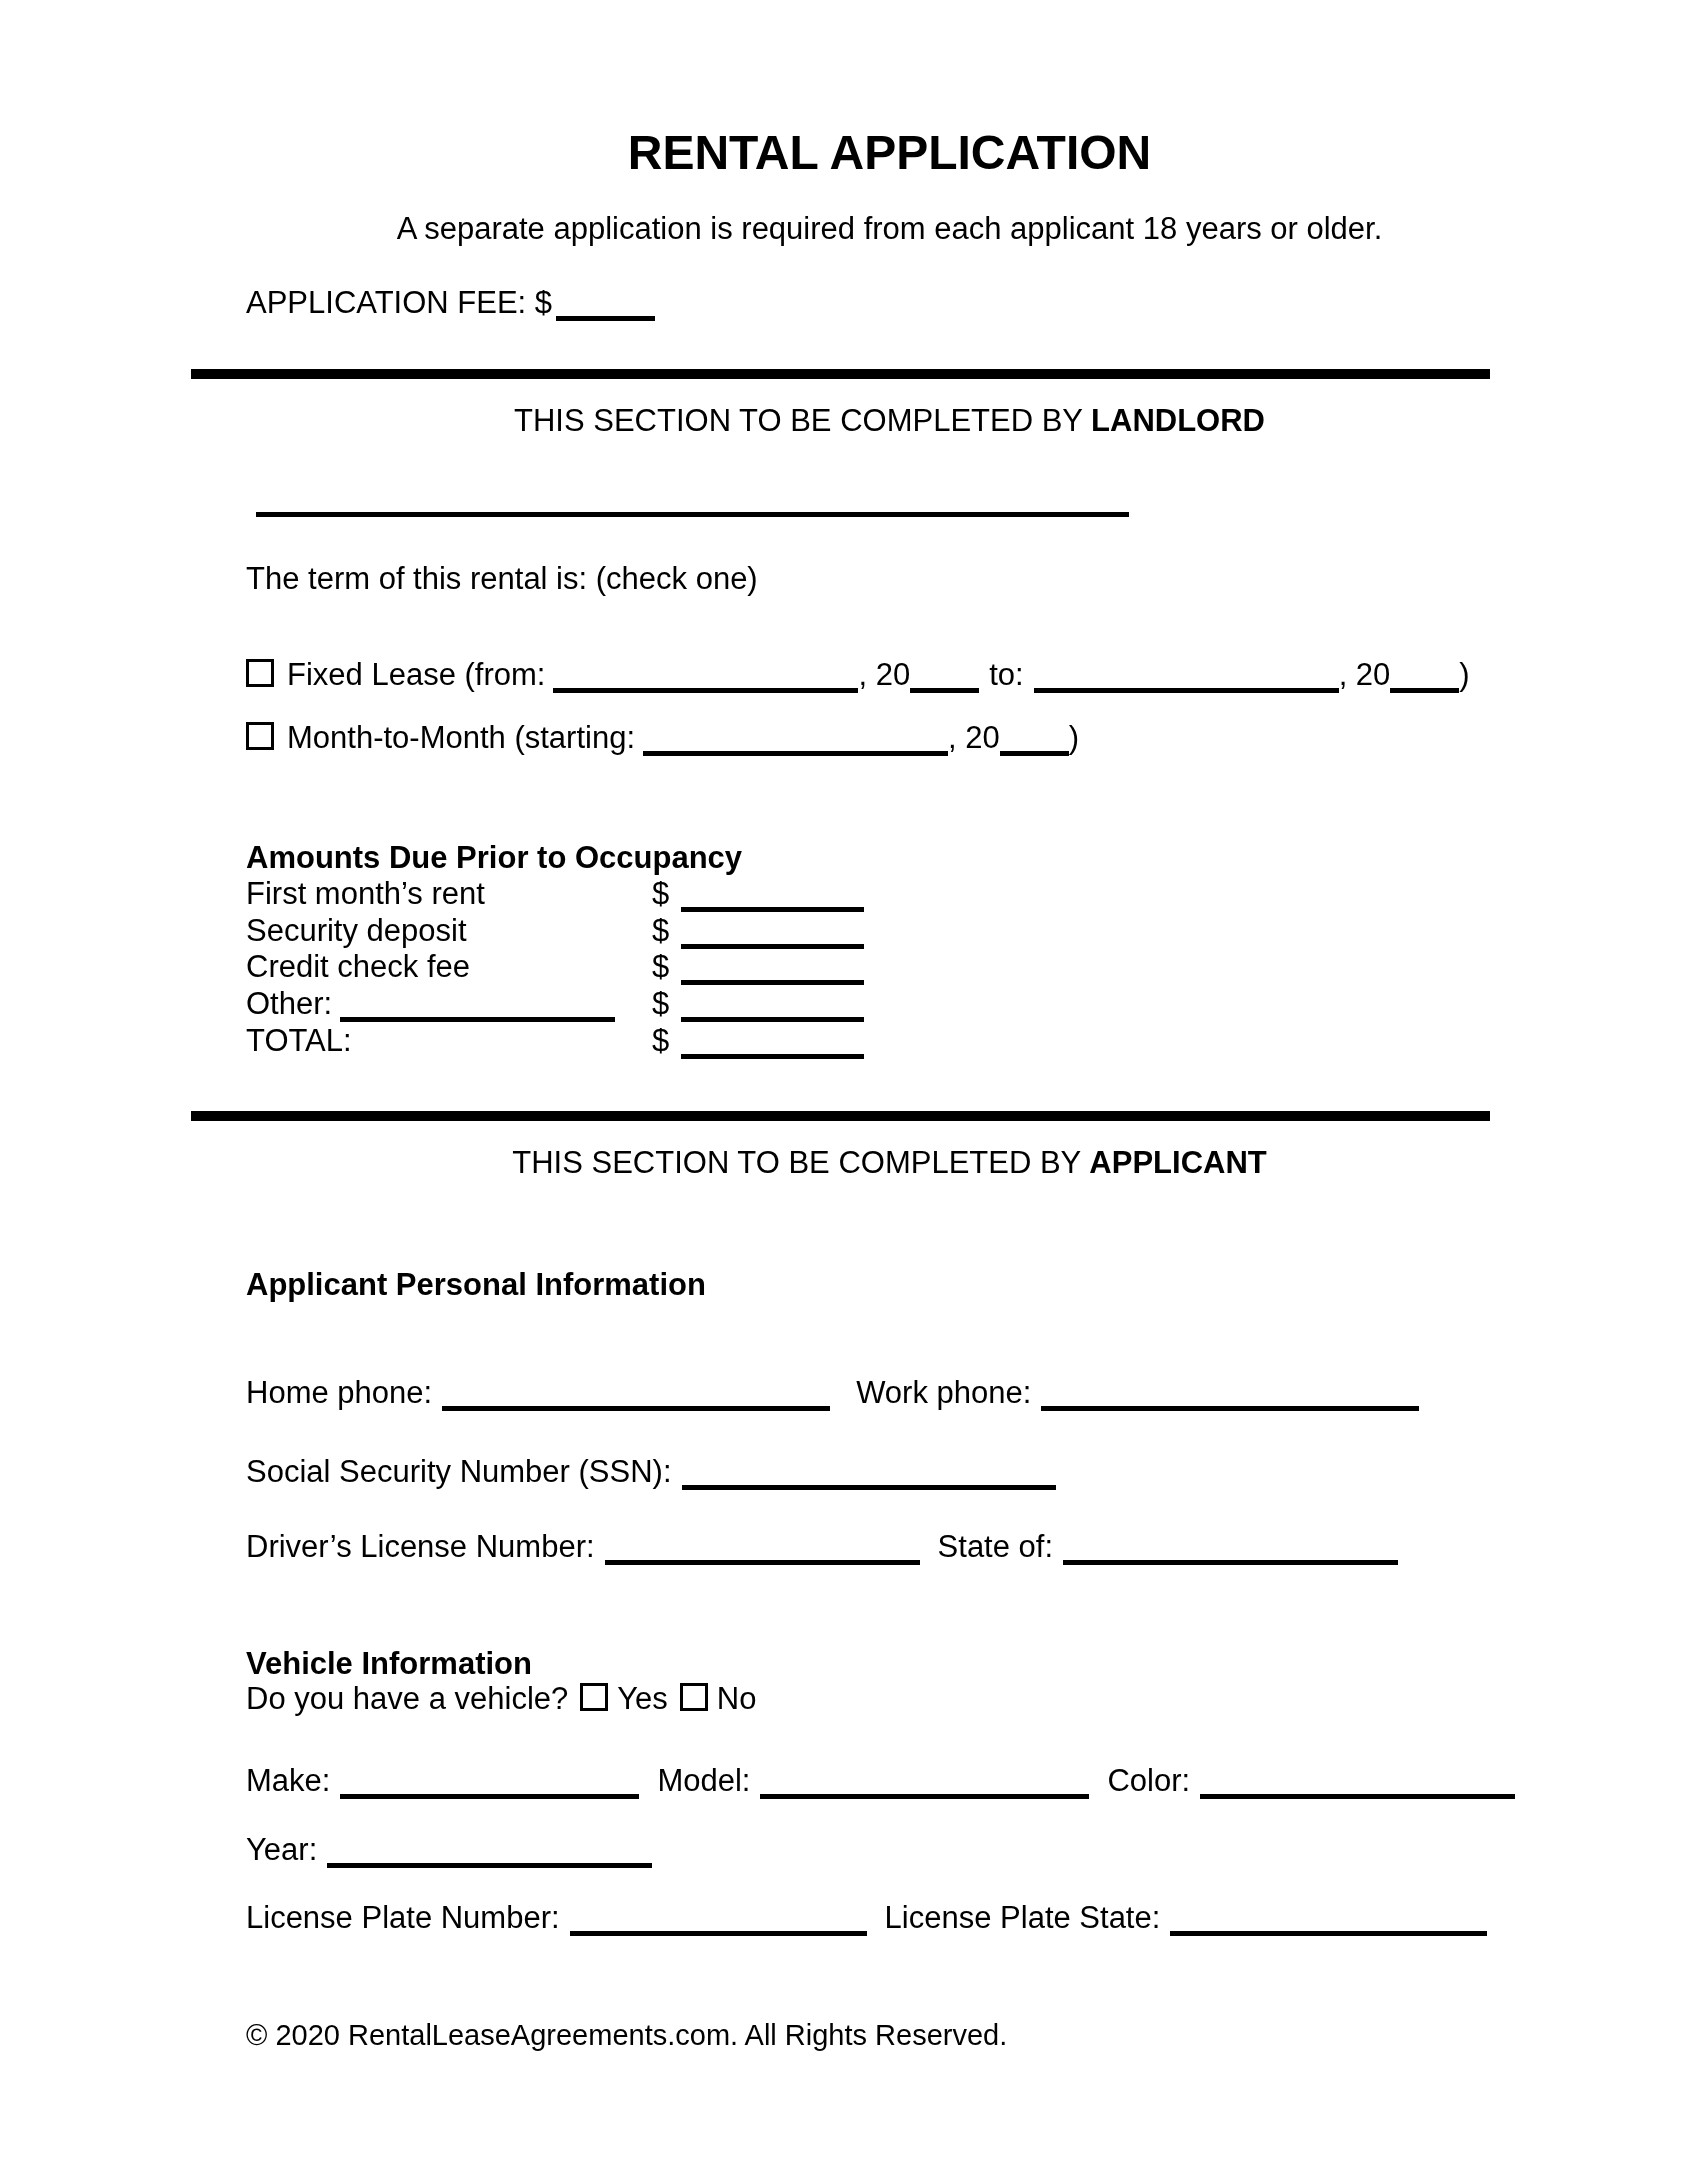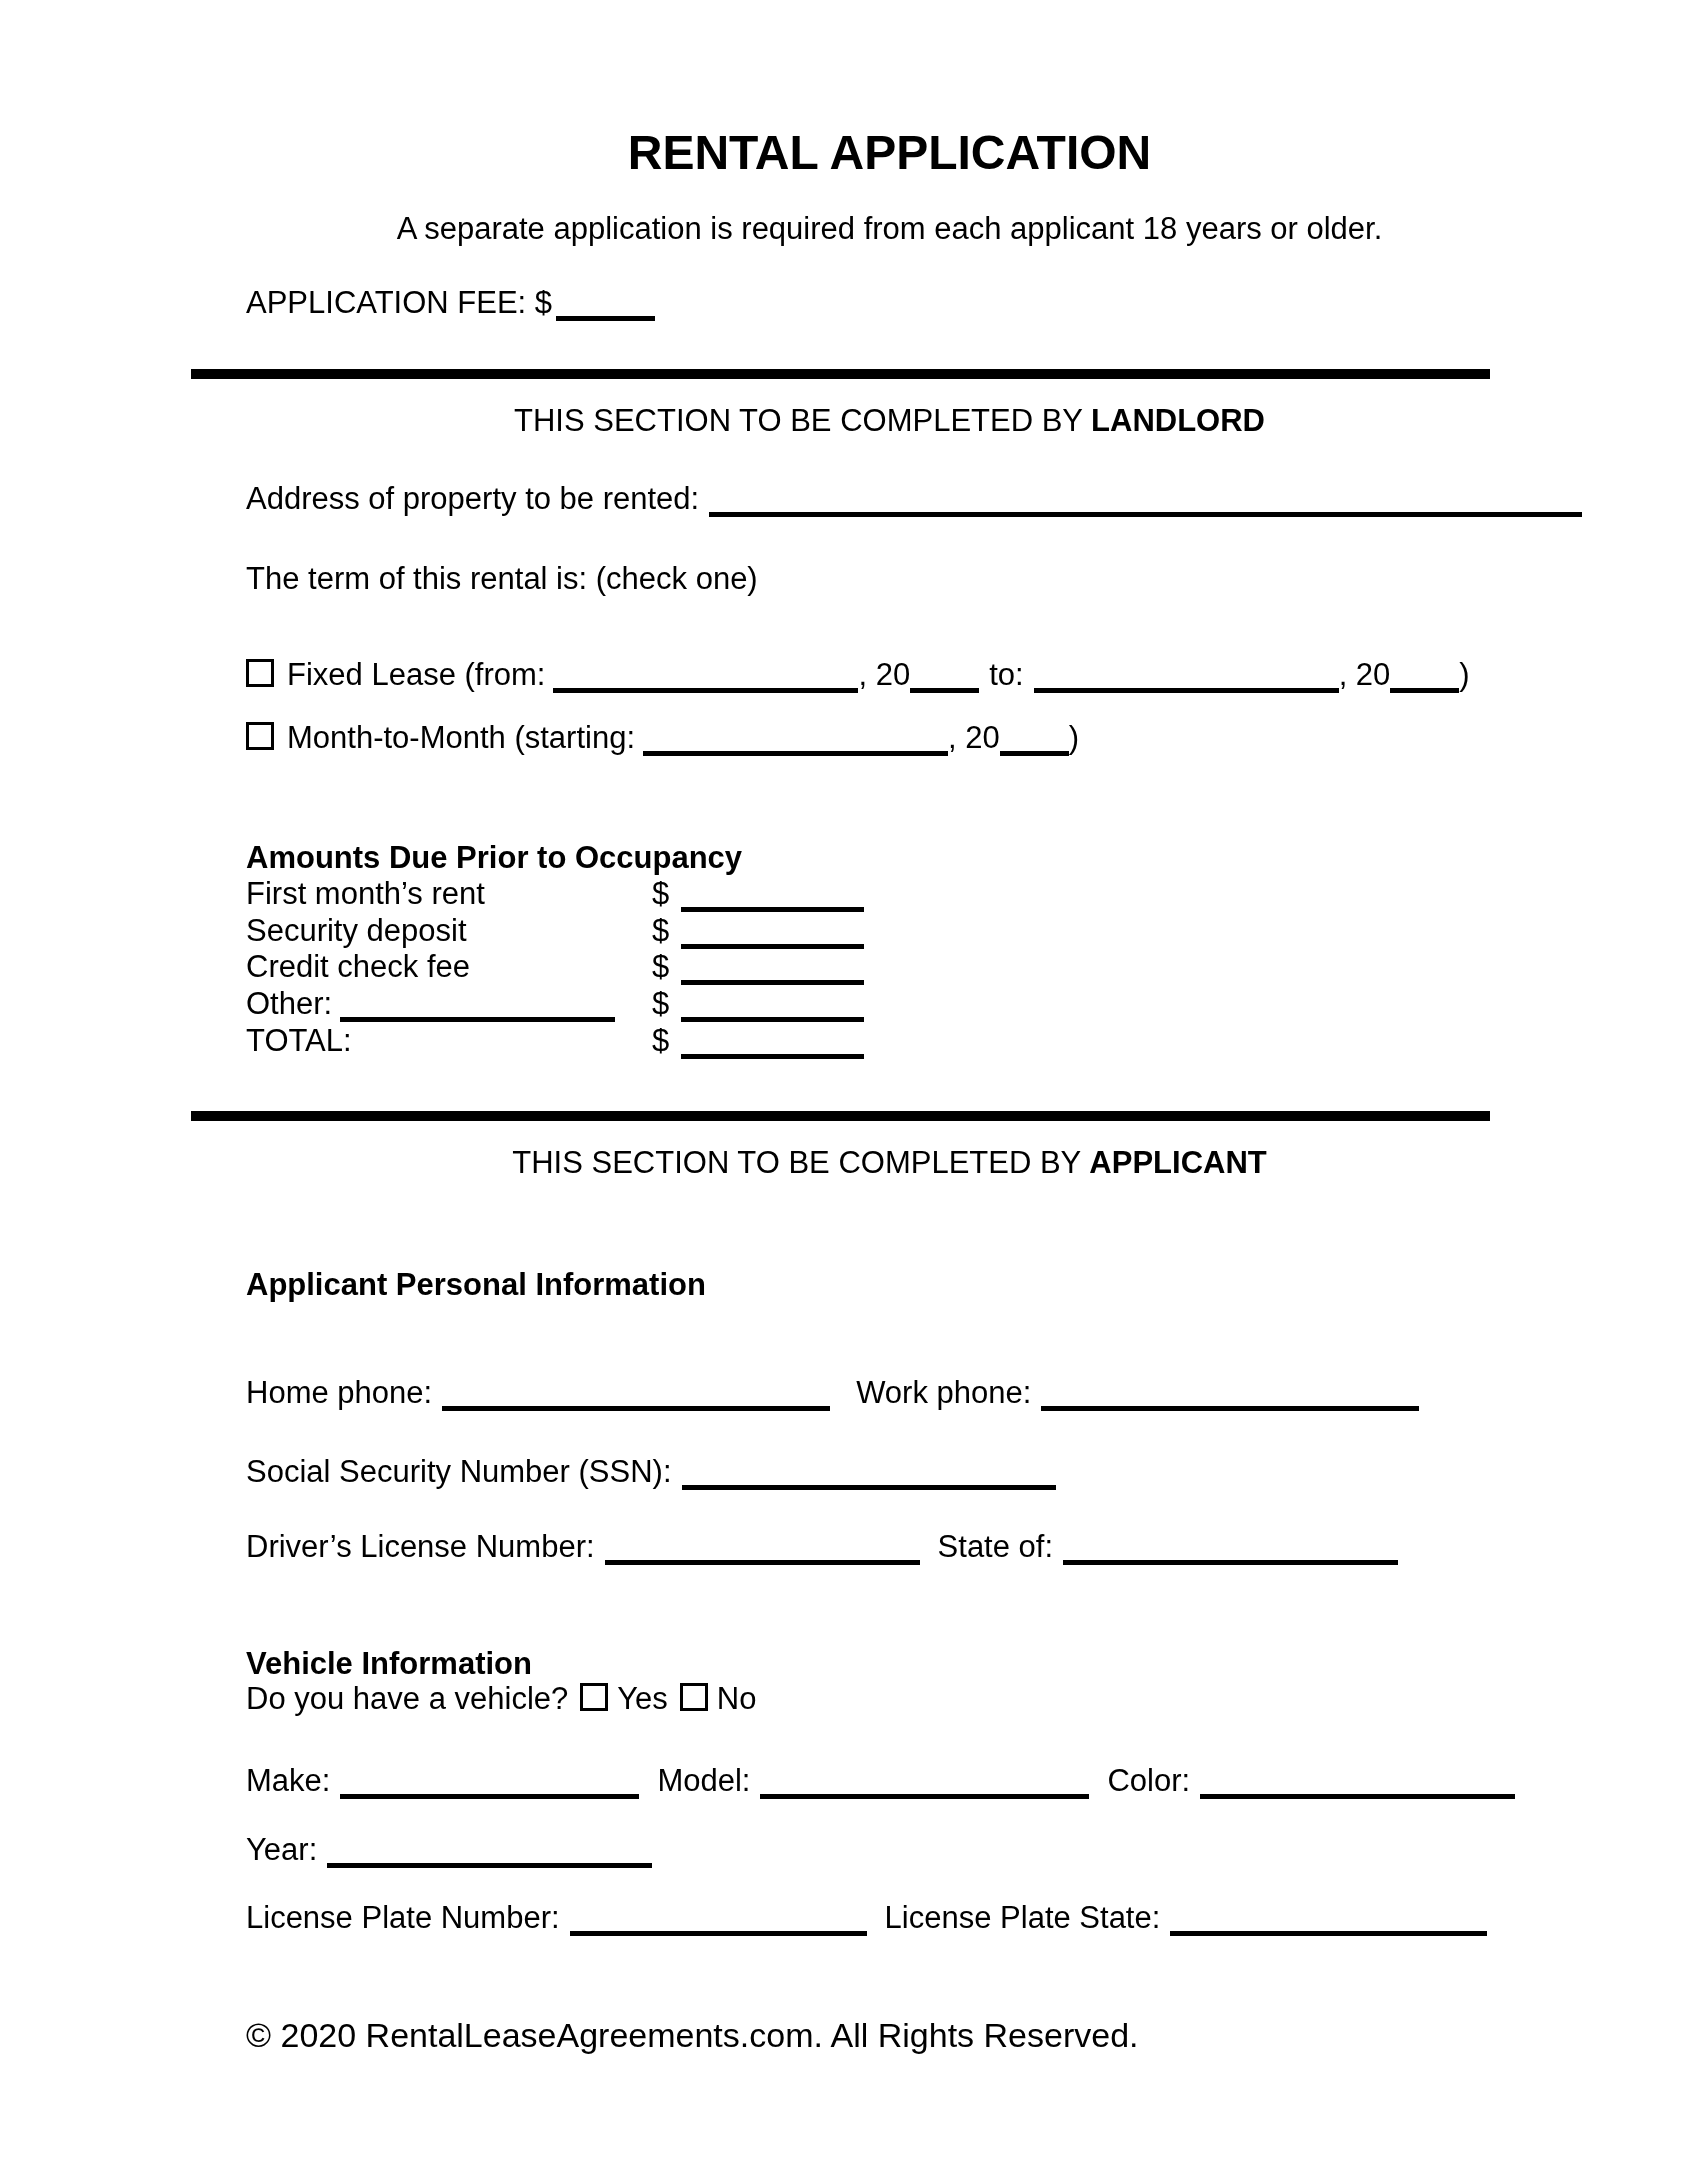--- a/index.html
+++ b/index.html
@@ -12,38 +12,38 @@
   .rule{position:absolute;left:191px;width:1299px;height:10px;background:#000000;}
   .blank{display:inline-block;border-bottom:5px solid #000000;height:28px;vertical-align:-8px;}
   .ml{margin-left:10px;}
   .mr{margin-right:18px;}
   .cb{display:inline-block;width:22px;height:22px;border:3px solid #000000;vertical-align:-2px;}
   .cbr{margin-right:13px;}
   .cby{margin:0 9px 0 12px;}
   .sp{margin:0 10px;}
   .amt{line-height:36px;}
   .amt-label{display:inline-block;width:406px;}
-  .footer{font-size:34px;}
+  .footer{font-size:29px;}
 </style>
 </head>
 <body>
 
 <div class="page">
 
   <div class="row center title" style="top:125px">RENTAL APPLICATION</div>
 
   <div class="row center" style="top:210px">A separate application is required from each applicant 18 years or older.</div>
 
   <div class="row" style="top:284px"><span>APPLICATION FEE: $</span><span class="blank" style="width:99px;margin-left:4px"></span></div>
 
   <div class="rule" style="top:369px"></div>
 
   <div class="row center" style="top:402px"><span>THIS SECTION TO BE COMPLETED BY </span><span class="b">LANDLORD</span></div>
 
-  <div class="row" style="top:480px"><span>Address of property to be rented:</span><span class="blank ml" style="width:873px"></span></div>
+  <div class="row" style="top:480px"><span class="blank ml" style="width:873px"></span></div>
 
   <div class="row" style="top:560px">The term of this rental is: (check one)</div>
 
   <div class="row" style="top:656px"><span class="cb cbr"></span><span>Fixed Lease (from:</span><span class="blank" style="width:305px;margin-left:8px"></span><span>, 20</span><span class="blank" style="width:69px"></span><span class="sp">to:</span><span class="blank" style="width:305px"></span><span>, 20</span><span class="blank" style="width:69px"></span><span>)</span></div>
 
   <div class="row" style="top:719px"><span class="cb cbr"></span><span>Month-to-Month (starting:</span><span class="blank" style="width:305px;margin-left:8px"></span><span>, 20</span><span class="blank" style="width:69px"></span><span>)</span></div>
 
   <div class="row b" style="top:795px">Amounts Due Prior to Occupancy</div>
 
   <div class="row amt" style="top:876px"><span class="amt-label">First month’s rent</span><span>$</span><span class="blank" style="width:183px;margin-left:12px"></span></div>

